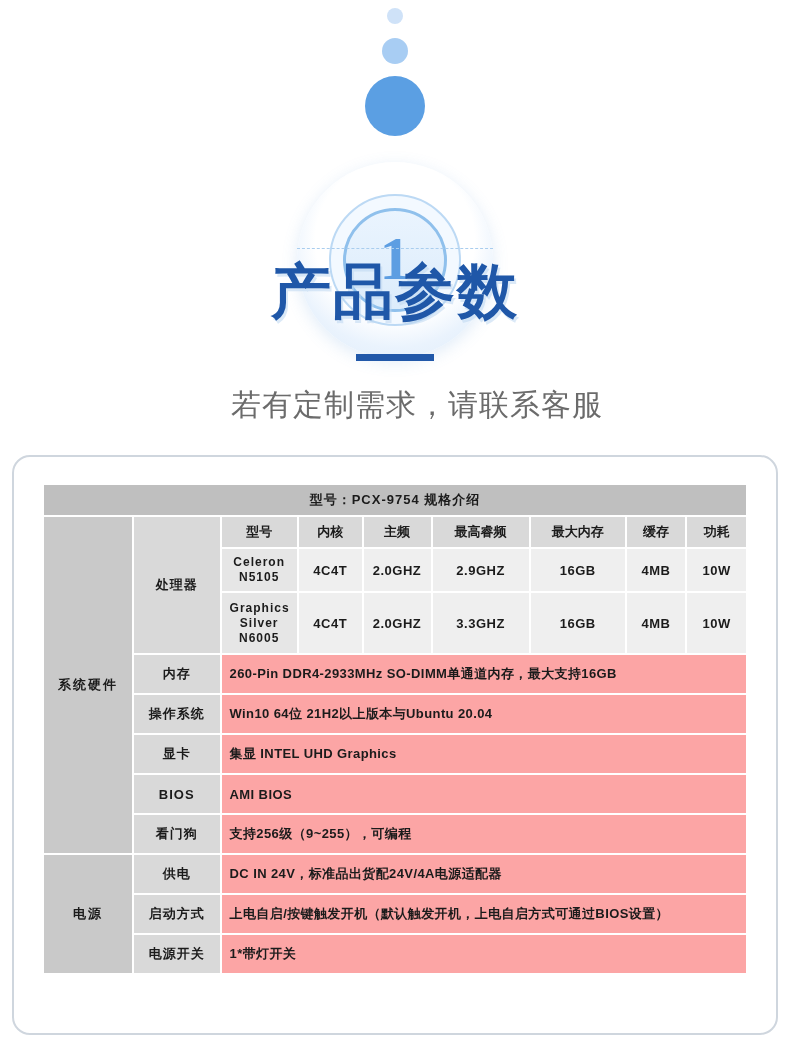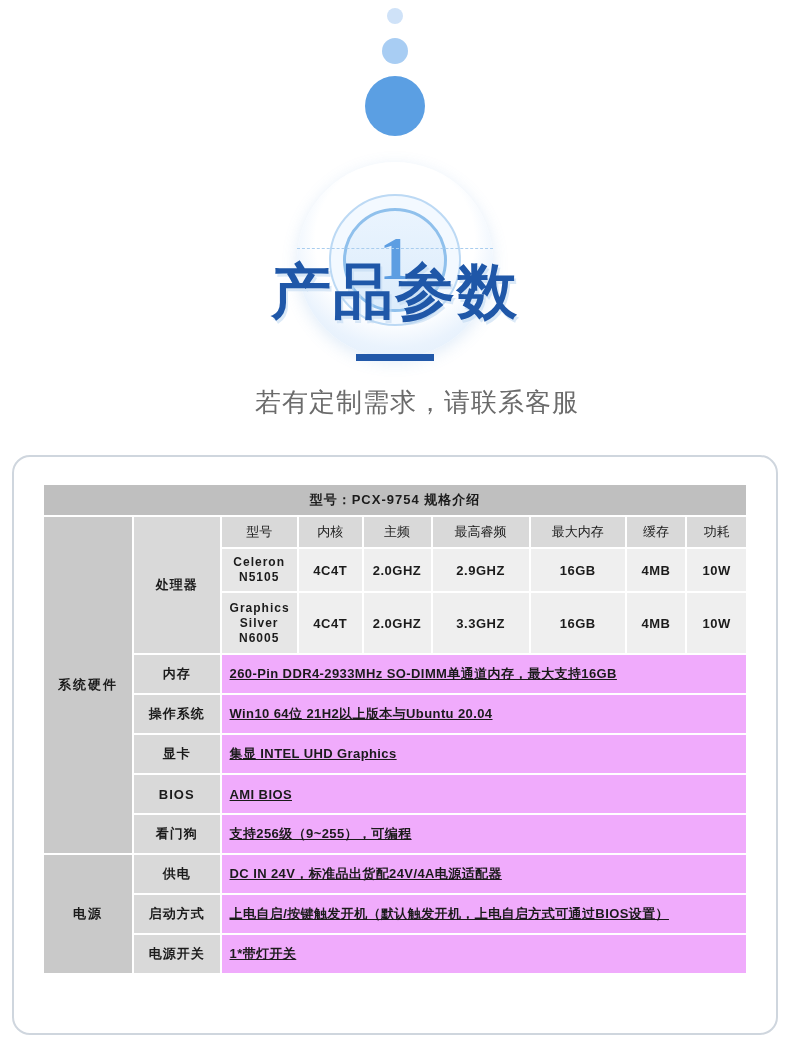--- a/index.html
+++ b/index.html
@@ -103,21 +103,21 @@
     transform: translateX(-50%);
     width: 78px;
     height: 7px;
     background: #2158a9;
   }
   .subtitle {
     position: absolute;
     top: 385px;
     left: 0; right: 0;
     text-align: center;
-    font-size: 26px;
+    font-size: 30px;
     color: #6b6b6b;
     letter-spacing: 1px;
     padding-left: 44px;
   }
 
   
   .card {
     position: relative;
     margin: 0 12px;
     border: 2px solid #cfd6de;
@@ -160,45 +160,44 @@
     text-align: center;
     font-weight: bold;
     font-size: 14px;
     width: 84px;
     letter-spacing: 1px;
     margin-top: 15px;
   }
   .colhdr {
     background: #d9d9d9;
     text-align: center;
-    font-weight: normal;
+    font-weight: bold;
     font-size: 15px;
     margin-top: 43px;
   }
   .cell {
     background: #efefef;
     text-align: center;
     font-weight: bold;
     font-size: 13px;
     letter-spacing: 0.5px;
   }
   .cell.model {
     background: #e6e6e6;
     font-size: 12px;
     line-height: 1.25;
     letter-spacing: 1px;
   }
   .wide {
-    background: #f0abfc;
+    background: #fca5a5;
     text-align: left;
     font-weight: bold;
     font-size: 13px;
     padding-left: 10px;
     letter-spacing: 0.4px;
-    text-decoration: underline;
   }
   .tall { height: 40px; }
   .tall2 { height: 62px; }
   .rowh { height: 40px; }
 </style>
 </head>
 <body>
 
 <div class="page">
 

